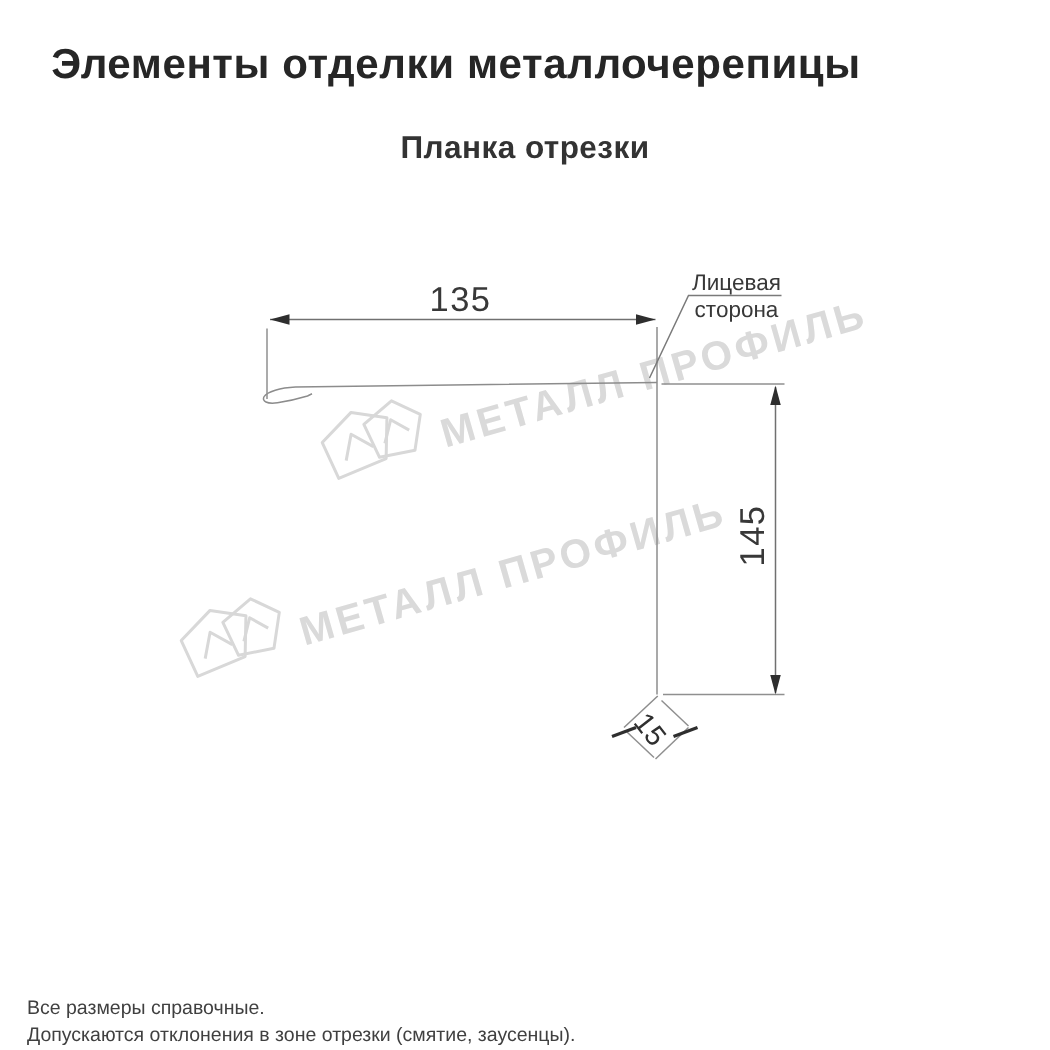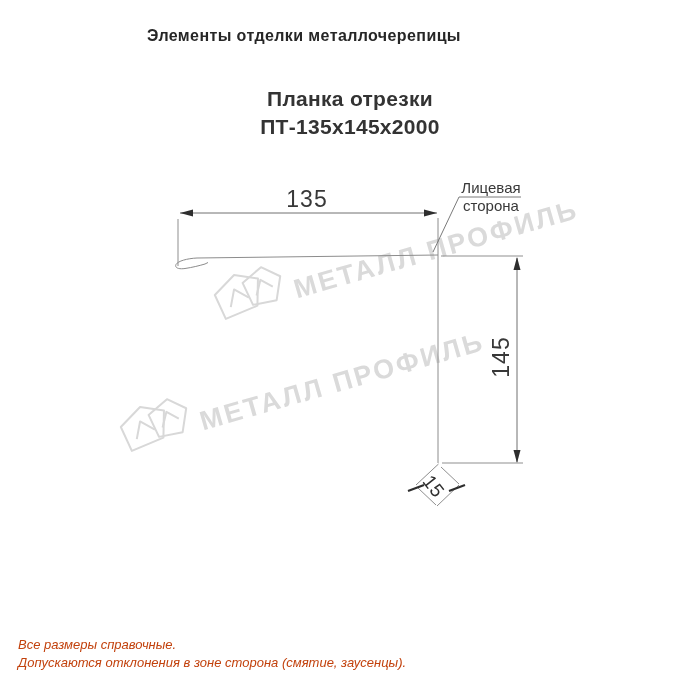--- a/index.html
+++ b/index.html
@@ -2,33 +2,32 @@
 <html><head>
 <meta charset="utf-8">
 <style>
   html,body { margin:0; padding:0; background:#ffffff; }
   .canvas {
     position:relative; width:700px; height:700px; background:#ffffff;
     font-family:"Liberation Sans", sans-serif; overflow:hidden;
   }
   .title {
     position:absolute; top:27px; left:0; width:608px; text-align:center;
-    font-size:16px; font-weight:bold; color:#262626; letter-spacing:0.4px;
+    font-size:28px; font-weight:bold; color:#262626; letter-spacing:0.4px;
   }
   .subtitle {
     position:absolute; left:0; width:700px; text-align:center;
     font-size:21px; font-weight:bold; color:#333333; letter-spacing:0.3px;
   }
   .subtitle.line1 { top:87px; }
   .subtitle.line2 { top:115px; }
   .diagram { position:absolute; left:0; top:0; }
   .footer {
-    position:absolute; left:18px; top:636px; font-size:13px; color:#c2410c;
+    position:absolute; left:18px; top:663px; font-size:13px; color:#404040;
     line-height:18px;
-    font-style:italic;
   }
   
   .pl   { stroke:#8c8c8c; fill:none; stroke-width:1; }      
   .dl   { stroke:#707070; fill:none; stroke-width:1; }      
   .xl   { stroke:#8f8f8f; fill:none; stroke-width:1; }      
   .ldr  { stroke:#7a7a7a; fill:none; stroke-width:1; }      
   .ar   { fill:#2e2e2e; stroke:none; }                      
   .tick { stroke:#2e2e2e; stroke-width:2.2; fill:none; }    
   .dim  { font-family:"Liberation Sans",sans-serif; font-size:23px; fill:#383838; letter-spacing:1px; }
   .dim15{ font-family:"Liberation Sans",sans-serif; font-size:19px; fill:#2f2f2f; letter-spacing:0.5px; }
@@ -37,21 +36,20 @@
           fill:#dadada; letter-spacing:2.5px; }
   .wml  { stroke:#d8d8d8; fill:none; stroke-width:2; stroke-linejoin:round; }
 </style>
 </head>
 <body>
 
 <div class="canvas">
 
   <div class="title">Элементы отделки металлочерепицы</div>
   <div class="subtitle line1">Планка отрезки</div>
-  <div class="subtitle line2">ПТ-135х145х2000</div>
 
   <svg class="diagram" width="700" height="700" viewBox="0 0 700 700" xmlns="http://www.w3.org/2000/svg">
 
     <g transform="translate(222,320) rotate(-16)">
       <g>
         <path class="wml" d="M4,0 L0,-26 L24,-40 L46,-30 L38,-4 Z"></path>
         <path class="wml" d="M12,-10 L20,-26 L32,-14"></path>
         <path class="wml" d="M34,-6 L30,-30 L52,-40 L68,-26 L58,-4 Z"></path>
         <path class="wml" d="M40,-14 L48,-28 L58,-18"></path>
       </g>
@@ -105,16 +103,16 @@
 
     <g>
       <path class="ldr" d="M521,197 L459,197 L433,252"></path>
       <text class="lbl" x="491" y="193" text-anchor="middle">Лицевая</text>
       <text class="lbl" x="491" y="211" text-anchor="middle">сторона</text>
     </g>
   </svg>
 
   <div class="footer">
     <div>Все размеры справочные.</div>
-    <div>Допускаются отклонения в зоне сторона (смятие, заусенцы).</div>
+    <div>Допускаются отклонения в зоне отрезки (смятие, заусенцы).</div>
   </div>
 
 </div>
 
 </body></html>

